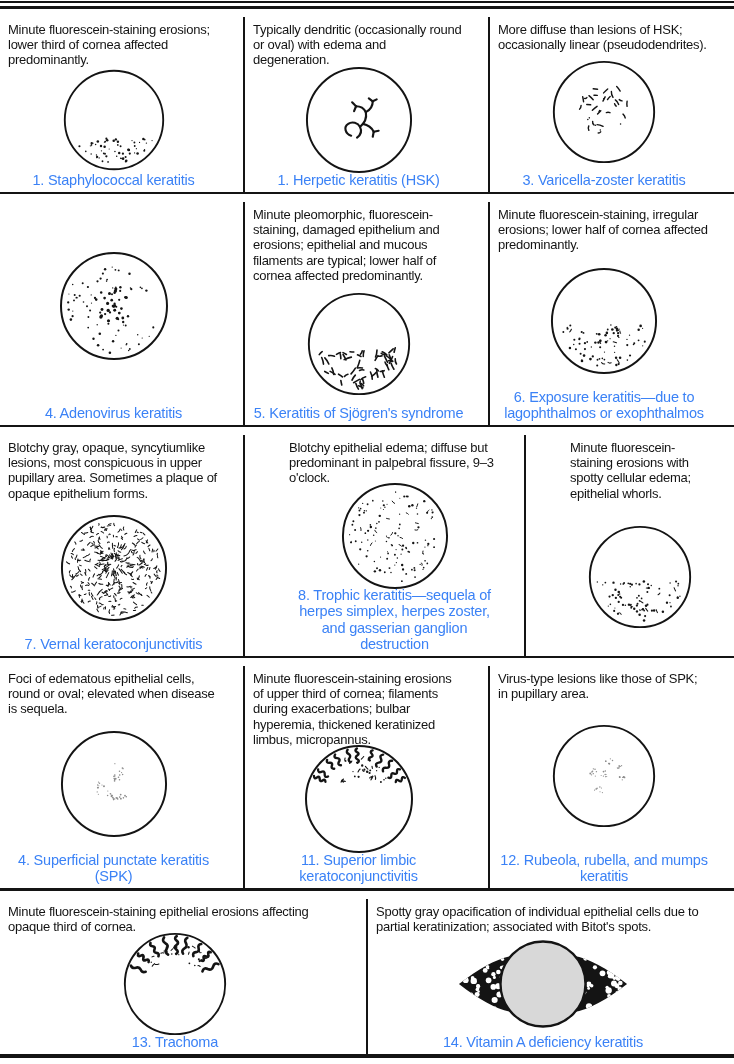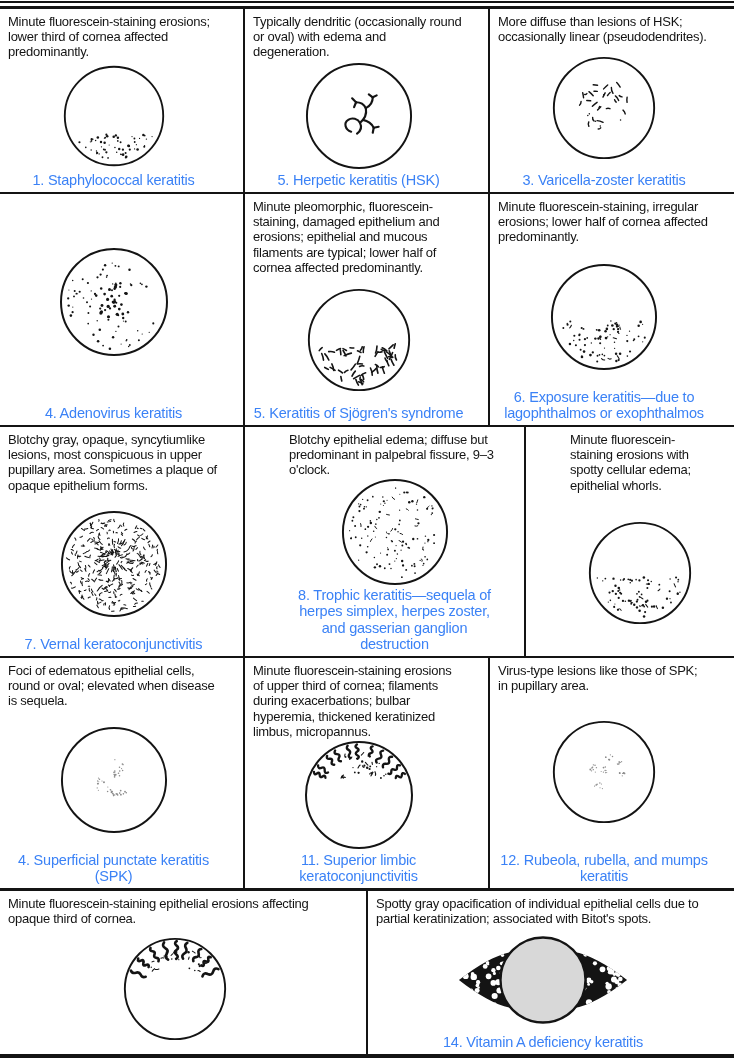--- a/index.html
+++ b/index.html
@@ -18,20 +18,21 @@
   .row.r1{height:183px;}
   .row.r2{height:231px;}
   .row.r3{height:229px;gap:36px;}
   .row.r4{height:230px;border-bottom-width:3px;}
   .row.r5{height:163px;border-bottom-width:4px;}
   .cell{
     box-sizing:border-box;
     border-right:2px solid #141414;
     display:flex;flex-direction:column;
     padding:5px 24px 2px 8px;
+    margin-top:8px;
   }
   .cell.last{border-right:none;flex:1;}
   .row.r1 .cell,.row.r2 .cell,.row.r3 .cell,.row.r4 .cell{width:245px;}
   .row.r1 .cell.last,.row.r2 .cell.last,.row.r3 .cell.last,.row.r4 .cell.last{width:auto;}
   .row.r5 .cell{width:368px;}
   .row.r5 .cell.last{width:auto;}
   .desc{
     font-size:13px;line-height:1.17;letter-spacing:-0.25px;
     color:#141414;
   }
@@ -138,21 +139,21 @@
               <path d="M49,40 l-2,5" stroke="#141414" stroke-width="2.2" fill="none" stroke-linecap="round"></path>
               <path d="M59,46 C63,44 66,40 66,35" stroke="#141414" stroke-width="2.2" fill="none" stroke-linecap="round"></path>
               <path d="M66,35 l-4,-3" stroke="#141414" stroke-width="2.2" fill="none" stroke-linecap="round"></path>
               <path d="M66,35 l4,-2" stroke="#141414" stroke-width="2.2" fill="none" stroke-linecap="round"></path>
               <path d="M56,58 C61,59 65,62 67,66" stroke="#141414" stroke-width="2.2" fill="none" stroke-linecap="round"></path>
               <path d="M67,66 l5,-1" stroke="#141414" stroke-width="2.2" fill="none" stroke-linecap="round"></path>
               <path d="M67,66 l-1,5" stroke="#141414" stroke-width="2.2" fill="none" stroke-linecap="round"></path>
             </g>
           </svg>
         </div>
-      <div class="cap">5. Herpetic keratitis (HSK)</div>
+      <div class="cap">1. Herpetic keratitis (HSK)</div>
     </div>
     <div class="cell last">
       <div class="desc">More diffuse than lesions of HSK; occasionally linear (pseudodendrites).</div>
       <div class="fig">
           <svg width="106" height="106" viewBox="0 0 112 112">
             <g transform="translate(56,56)">
               <path d="M-24.2,-6.9 Q-24.2,-4.9 -25.8,-3.0" stroke="#141414" stroke-width="1.5" fill="none" stroke-linecap="round"></path>
               <path d="M-15.9,-17.3 Q-13.0,-14.9 -11.4,-13.0" stroke="#141414" stroke-width="1.5" fill="none" stroke-linecap="round"></path>
               <path d="M16.1,-13.1 Q17.4,-12.0 19.1,-11.8" stroke="#141414" stroke-width="1.5" fill="none" stroke-linecap="round"></path>
               <path d="M12.0,-12.8 Q14.5,-10.9 15.5,-8.0" stroke="#141414" stroke-width="1.5" fill="none" stroke-linecap="round"></path>
@@ -1233,20 +1234,21 @@
               <circle cx="1.6" cy="-39.0" r="1.03" fill="#141414"></circle>
               <circle cx="-25.1" cy="-23.0" r="0.70" fill="#141414"></circle>
               <circle cx="-3.4" cy="-31.7" r="0.88" fill="#141414"></circle>
               <path d="M-21.5,-21.6 Q-23.7,-19.8 -24.1,-18.8" stroke="#141414" stroke-width="1.1" fill="none" stroke-linecap="round"></path>
               <path d="M-17.0,-21.2 Q-19.1,-20.3 -21.0,-20.6" stroke="#141414" stroke-width="1.1" fill="none" stroke-linecap="round"></path>
               <circle cx="-8.9" cy="-38.8" r="1.00" fill="#141414"></circle>
               <circle cx="0" cy="0" r="53" fill="none" stroke="#141414" stroke-width="2"></circle>
             </g>
           </svg>
         </div>
+      <div class="cap">13. Trachoma</div>
     </div>
     <div class="cell last">
       <div class="desc">Spotty gray opacification of individual epithelial cells due to partial keratinization; associated with Bitot's spots.</div>
       <div class="fig">
           <svg width="184" height="102" viewBox="0 0 190 108">
             <defs>
               <clipPath id="clip-wa">
                 <path d="M 6,54 C 28,37 46,27 63,24 C 55,44 55,64 63,84 C 46,81 28,71 6,54 Z"></path>
               </clipPath>
               <clipPath id="clip-wb">

